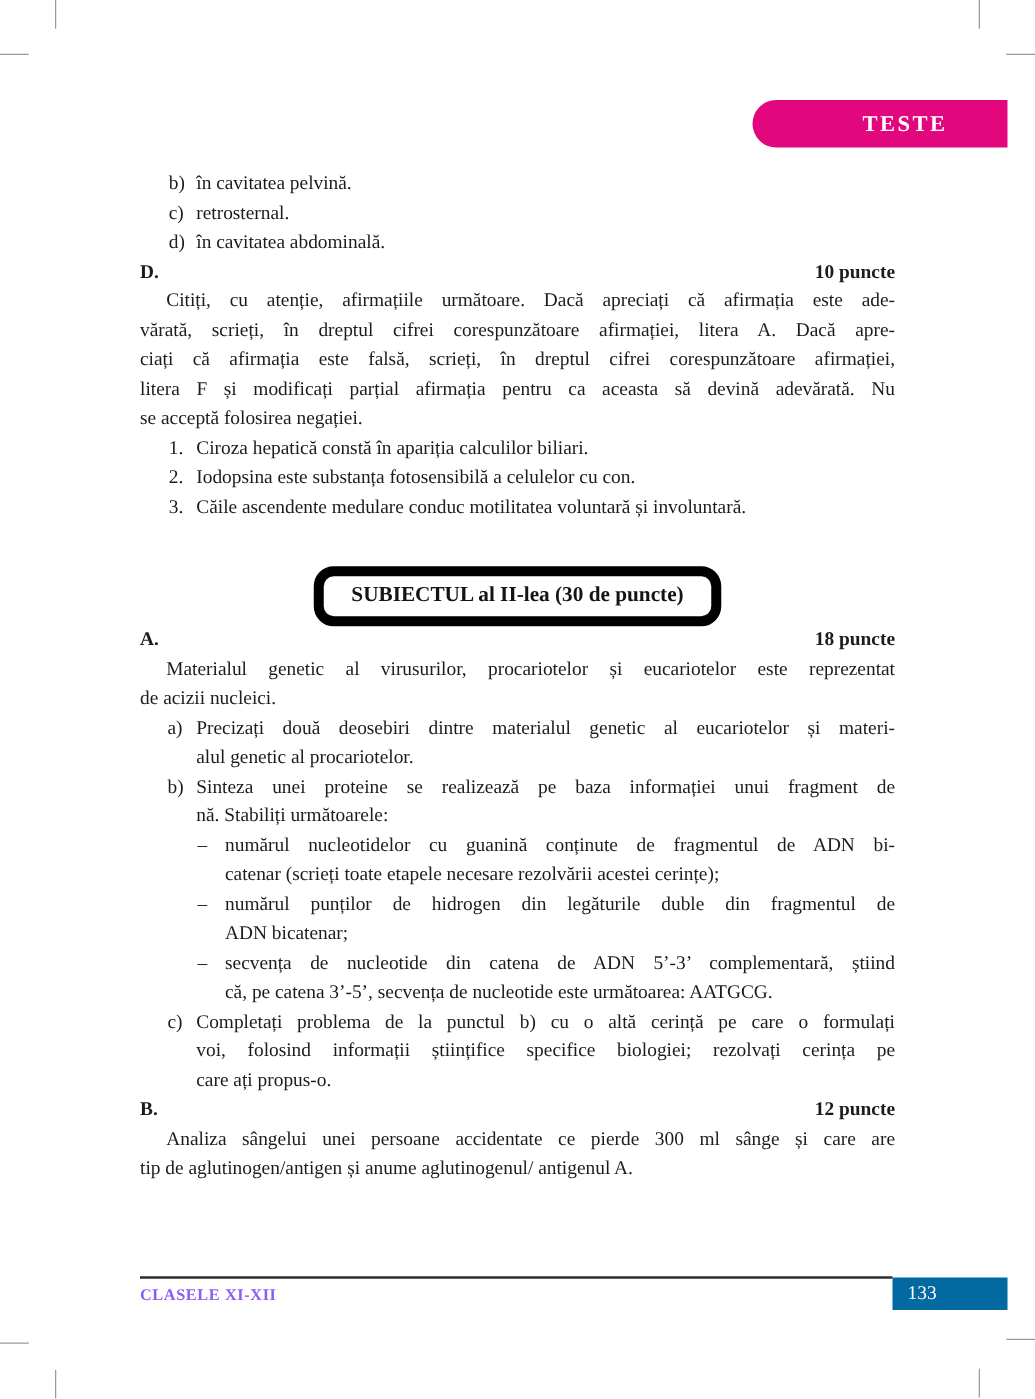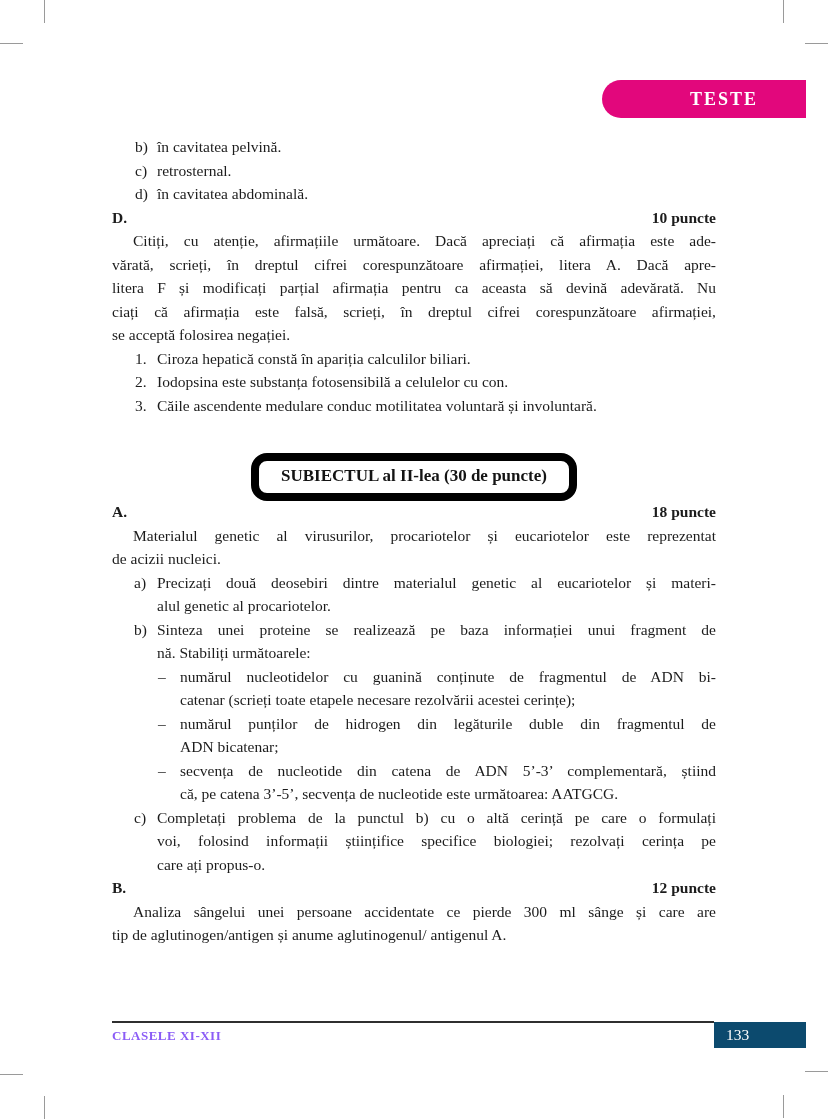--- a/index.html
+++ b/index.html
@@ -48,21 +48,21 @@
   .hdr.after-box { margin-top:11px; }
 
   
   .footer-rule { position:absolute; left:112px; top:1021px; width:602px; height:2px; background:#2f2f2f; }
   .footer-label {
     position:absolute; left:112px; top:1028px; color:#8b5cf6;
     font-weight:bold; font-size:13px; letter-spacing:0.5px;
   }
   .footer-page {
     position:absolute; left:714px; top:1022px; width:92px; height:26px;
-    background:#0c4a6e; color:#ffffff; font-size:15.5px; line-height:26px;
+    background:#0369a1; color:#ffffff; font-size:15.5px; line-height:26px;
     padding-left:12px; box-sizing:border-box;
   }
 </style>
 </head>
 <body>
 
 <div class="page">
 
   <div class="crop v" style="left:44px;top:0;"></div>
   <div class="crop h" style="left:0;top:43px;"></div>
@@ -92,22 +92,22 @@
       <span>în cavitatea abdominală.</span>
     </div>
 
     <div class="hdr">
       <span>D.</span>
       <span class="pts">10 puncte</span>
     </div>
 
     <div class="line j indent">Citiți, cu atenție, afirmațiile următoare. Dacă apreciați că afirmația este ade-</div>
     <div class="line j">vărată, scrieți, în dreptul cifrei corespunzătoare afirmației, litera A. Dacă apre-</div>
+    <div class="line j">ciați că afirmația este falsă, scrieți, în dreptul cifrei corespunzătoare afirmației,</div>
     <div class="line j">litera F și modificați parțial afirmația pentru ca aceasta să devină adevărată. Nu</div>
-    <div class="line j">ciați că afirmația este falsă, scrieți, în dreptul cifrei corespunzătoare afirmației,</div>
     <div class="line">se acceptă folosirea negației.</div>
 
     <div class="line pl45">
       <span class="lab">1.</span>
       <span>Ciroza hepatică constă în apariția calculilor biliari.</span>
     </div>
     <div class="line pl45">
       <span class="lab">2.</span>
       <span>Iodopsina este substanța fotosensibilă a celulelor cu con.</span>
     </div>

